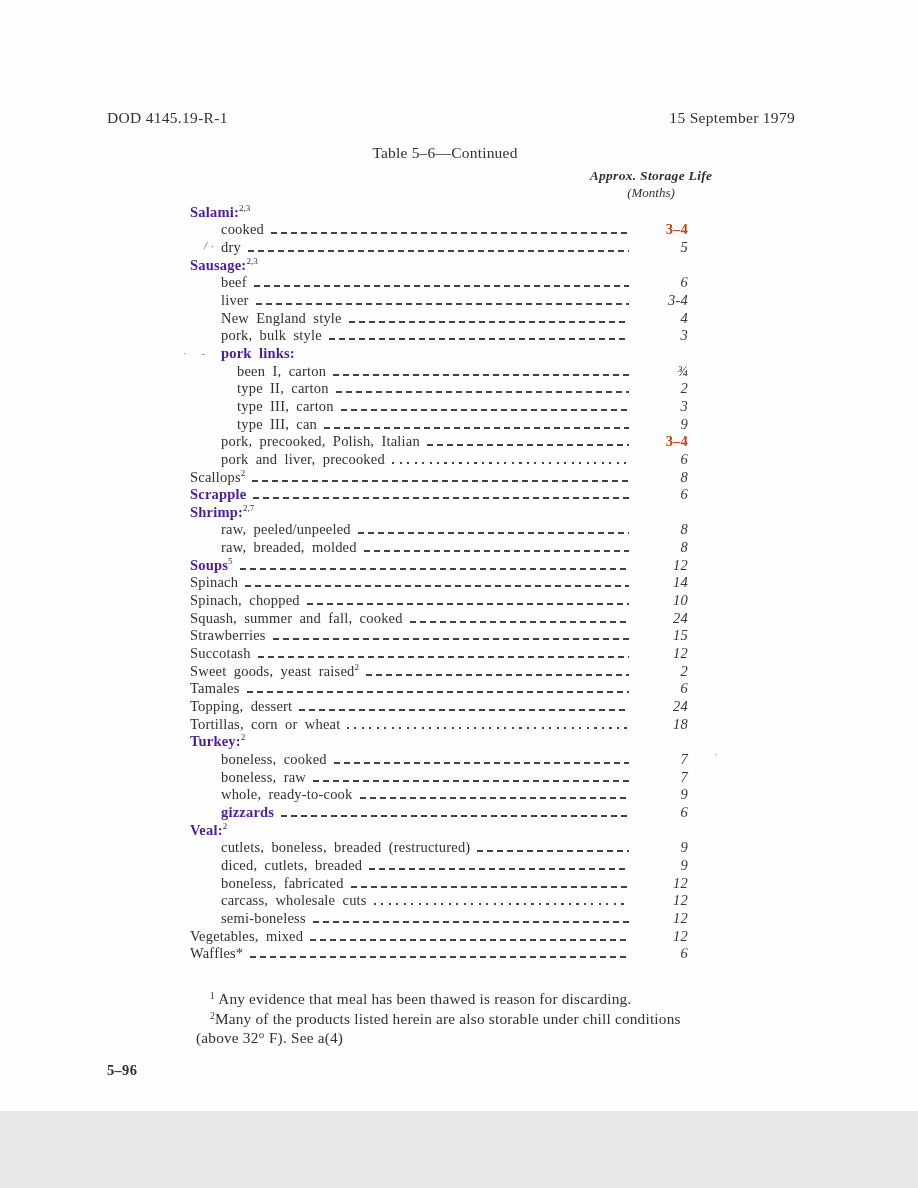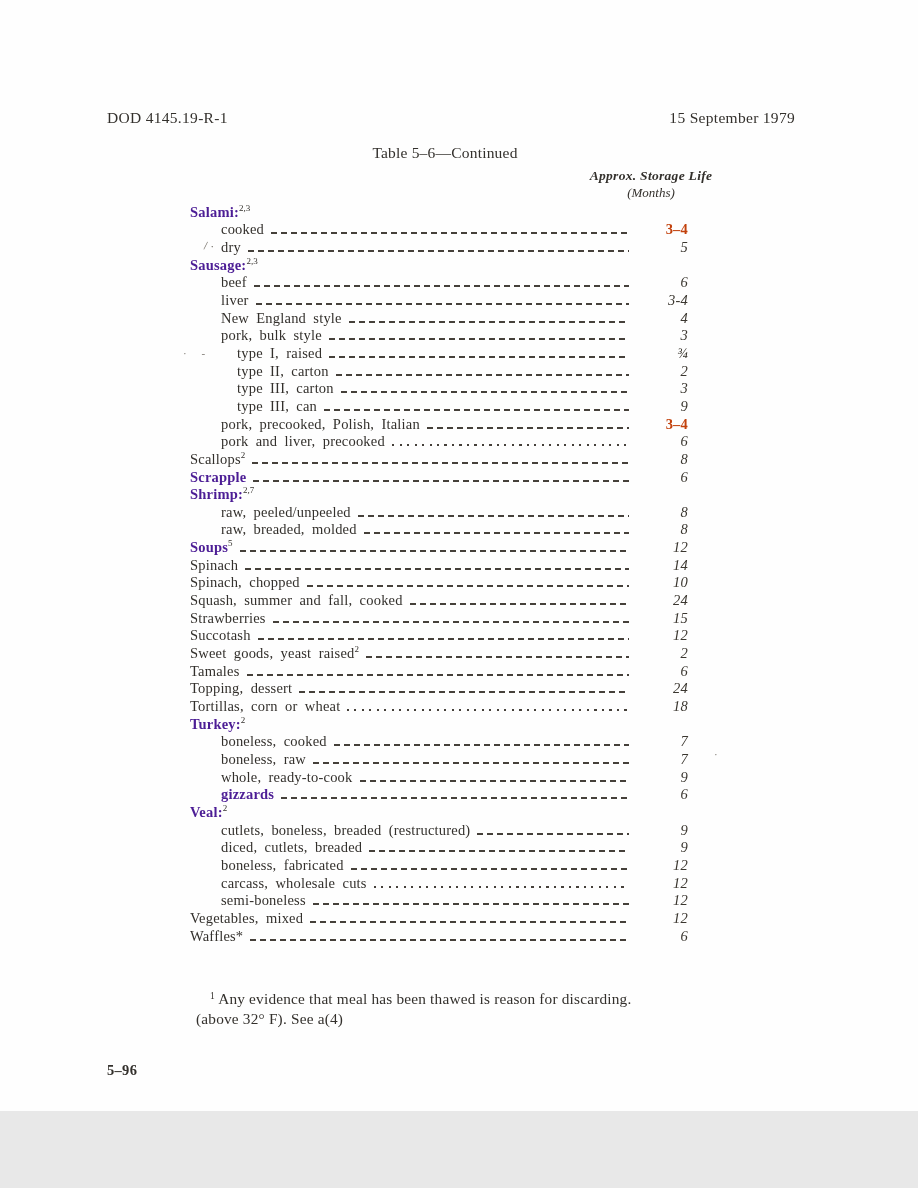--- a/index.html
+++ b/index.html
@@ -128,23 +128,28 @@
     <span class="leader dash"></span>
     <span class="val">4</span>
   </div>
 
   <div class="row ind1">
     <span class="lbl"><span class="lbl-text">pork, bulk style</span></span>
     <span class="leader dash"></span>
     <span class="val">3</span>
   </div>
 
+  <div class="row ind1 dark">
+    <span class="lbl"><span class="lbl-text">pork links:</span></span>
+
+    <span class="val"></span>
+  </div>
 
   <div class="row ind2">
-    <span class="lbl"><span class="lbl-text">type I, raised</span></span>
+    <span class="lbl"><span class="lbl-text">been I, carton</span></span>
     <span class="leader dash"></span>
     <span class="val">¾</span>
   </div>
 
   <div class="row ind2">
     <span class="lbl"><span class="lbl-text">type II, carton</span></span>
     <span class="leader dash"></span>
     <span class="val">2</span>
   </div>
 
@@ -336,20 +341,21 @@
 
   <div class="row ind0">
     <span class="lbl"><span class="lbl-text">Waffles*</span></span>
     <span class="leader dash"></span>
     <span class="val">6</span>
   </div>
 </div>
 
   <div class="footnotes">
     <div class="fn indented"><sup>1</sup><span> Any evidence that meal has been thawed is reason for discarding.</span></div>
+    <div class="fn indented"><sup>2</sup><span>Many of the products listed herein are also storable under chill conditions</span></div>
     <div class="fn">(above 32° F). See a(4)</div>
   </div>
 
   <div class="page-number">5–96</div>
 
   <span class="artifact slash">/ ·</span>
   <span class="artifact dots">· -</span>
   <span class="artifact tick">·</span>
 </div>
 

